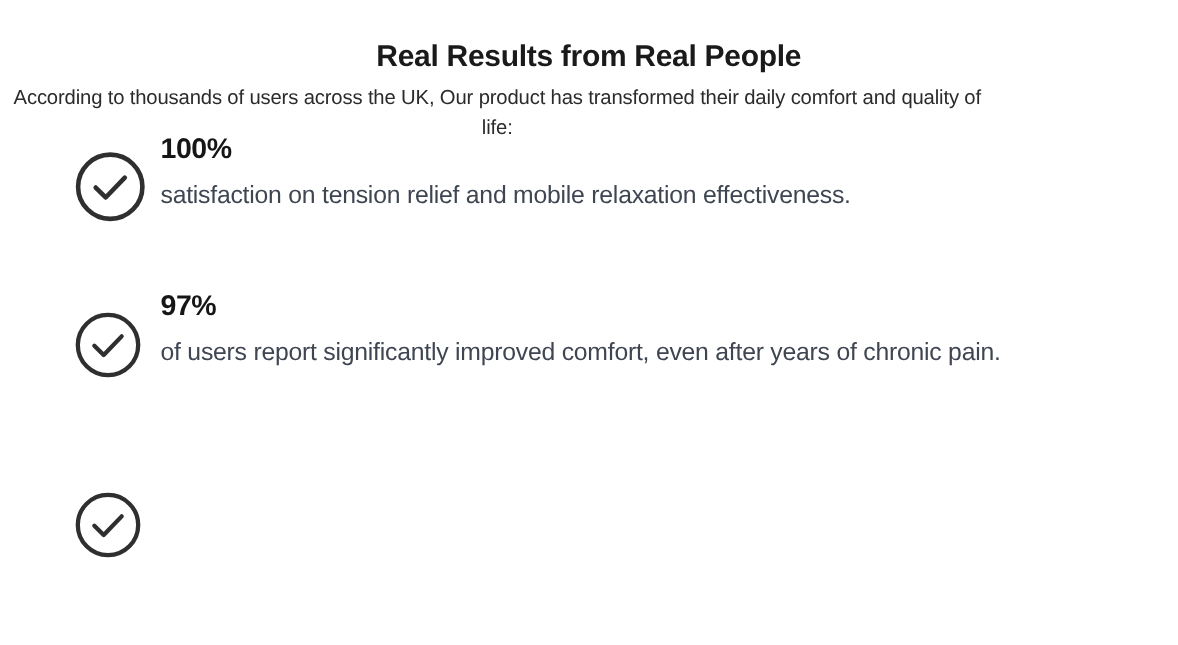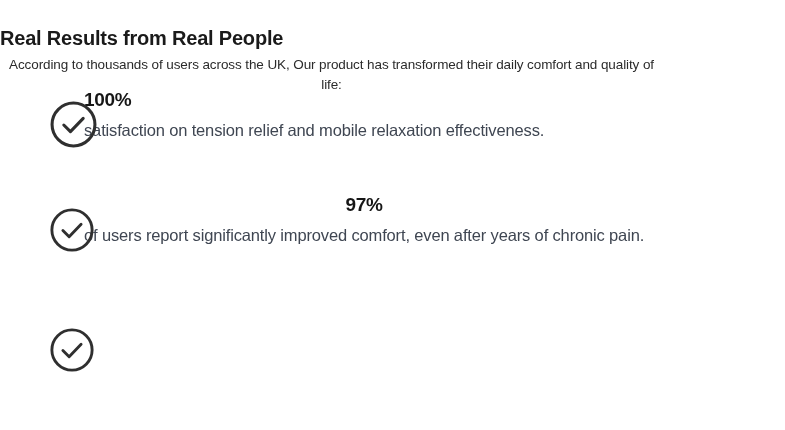--- a/index.html
+++ b/index.html
@@ -22,21 +22,21 @@
     height: 430px;
     box-sizing: border-box;
   }
 
   
   .header-title {
     position: absolute;
     left: 0;
     top: 12px;
     width: 785px;
-    text-align: left;
+    text-align: center;
     font-size: 20px;
     font-weight: bold;
     color: #1a1a1a;
     letter-spacing: -0.2px;
     line-height: 26px;
   }
 
   .header-subtitle {
     position: absolute;
     left: 0;
@@ -55,26 +55,26 @@
     position: absolute;
     left: 0;
     top: 80px;
     width: 785px;
   }
 
   .stat-row {
     position: relative;
     display: flex;
     align-items: flex-start;
-    padding-left: 26px;
+    padding-left: 49px;
     box-sizing: border-box;
   }
 
   .stat-row-0 { height: 100px; }
-  .stat-row-1 { height: 120px; text-align: center; }
+  .stat-row-1 { height: 120px; }
   .stat-row-2 { height: 120px; }
 
   .check-icon {
     position: absolute;
     left: 49px;
     flex: 0 0 auto;
   }
   .stat-row-0 .check-icon { top: 20px; width: 49px; height: 49px; }
   .stat-row-1 .check-icon { top: 27px; width: 46px; height: 46px; }
   .stat-row-2 .check-icon { top: 27px; width: 46px; height: 46px; }

